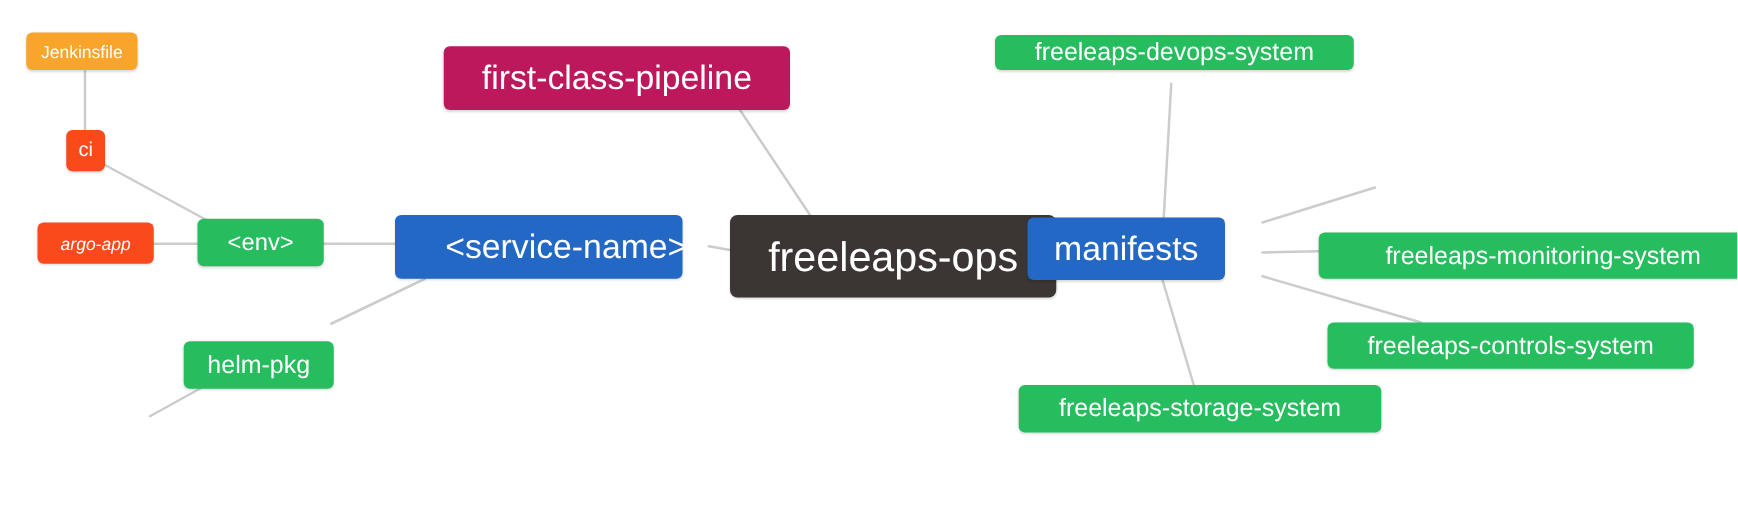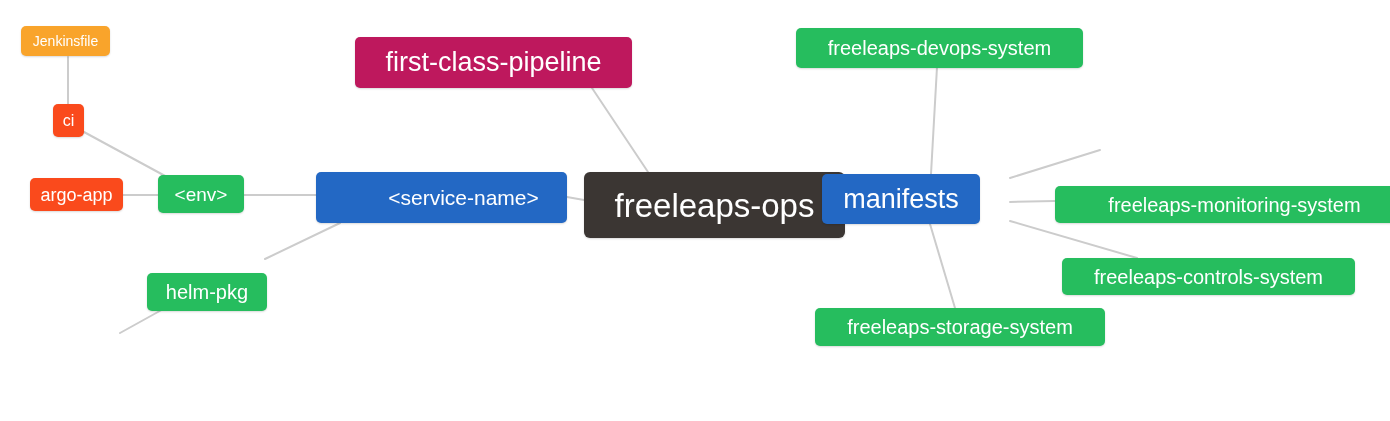--- a/index.html
+++ b/index.html
@@ -20,27 +20,27 @@
     border-radius:5px;
     box-sizing:border-box;
     white-space:nowrap;
     box-shadow:0 1px 2px rgba(0,0,0,0.15);
     cursor:pointer;
     line-height:1;
   }
   
   .n-jenkinsfile        {left:21px;  top:26px;  width:89px;  height:30px; font-size:14px;}
   .n-ci                 {left:53px;  top:104px; width:31px;  height:33px; font-size:16px;}
-  .n-argo-app           {left:30px;  top:178px; width:93px;  height:33px; font-size:18px;}
-  .n-env                {left:158px; top:175px; width:86px;  height:38px; font-size:19px;}
-  .n-service-name       {left:316px; top:172px; width:251px; height:51px; font-size:21px;padding-left:44px;}
+  .n-argo-app           {left:30px;  top:178px; width:93px;  height:33px; font-size:14px;font-style:italic;}
+  .n-env                {left:158px; top:175px; width:101px;  height:38px; font-size:19px;}
+  .n-service-name       {left:316px; top:172px; width:230px; height:51px; font-size:27px;padding-left:44px;}
   .n-first-class-pipeline{left:315px;top:37px;  width:277px; height:51px; font-size:27px;}
   .n-freeleaps-ops      {left:584px; top:172px; width:261px; height:66px; font-size:33px; border-radius:6px;}
   .n-manifests          {left:822px; top:174px; width:158px; height:50px; font-size:27px;}
-  .n-devops             {left:796px; top:28px;  width:287px; height:40px; font-size:20px;}
+  .n-devops             {left:796px; top:28px;  width:287px; height:28px; font-size:20px;}
   .n-network            {left:1054px;top:112px; width:293px; height:37px; font-size:20px;}
   .n-monitoring         {left:1055px;top:186px; width:359px; height:37px; font-size:20px;}
   .n-controls           {left:1062px;top:258px; width:293px; height:37px; font-size:20px;}
   .n-storage            {left:815px; top:308px; width:290px; height:38px; font-size:20px;}
   .n-helm-pkg           {left:147px; top:273px; width:120px; height:38px; font-size:20px;}
   .n-values-env-yaml    {left:8px;   top:333px; width:165px; height:29px; font-size:16px;}
 </style>
 </head>
 <body>
 

